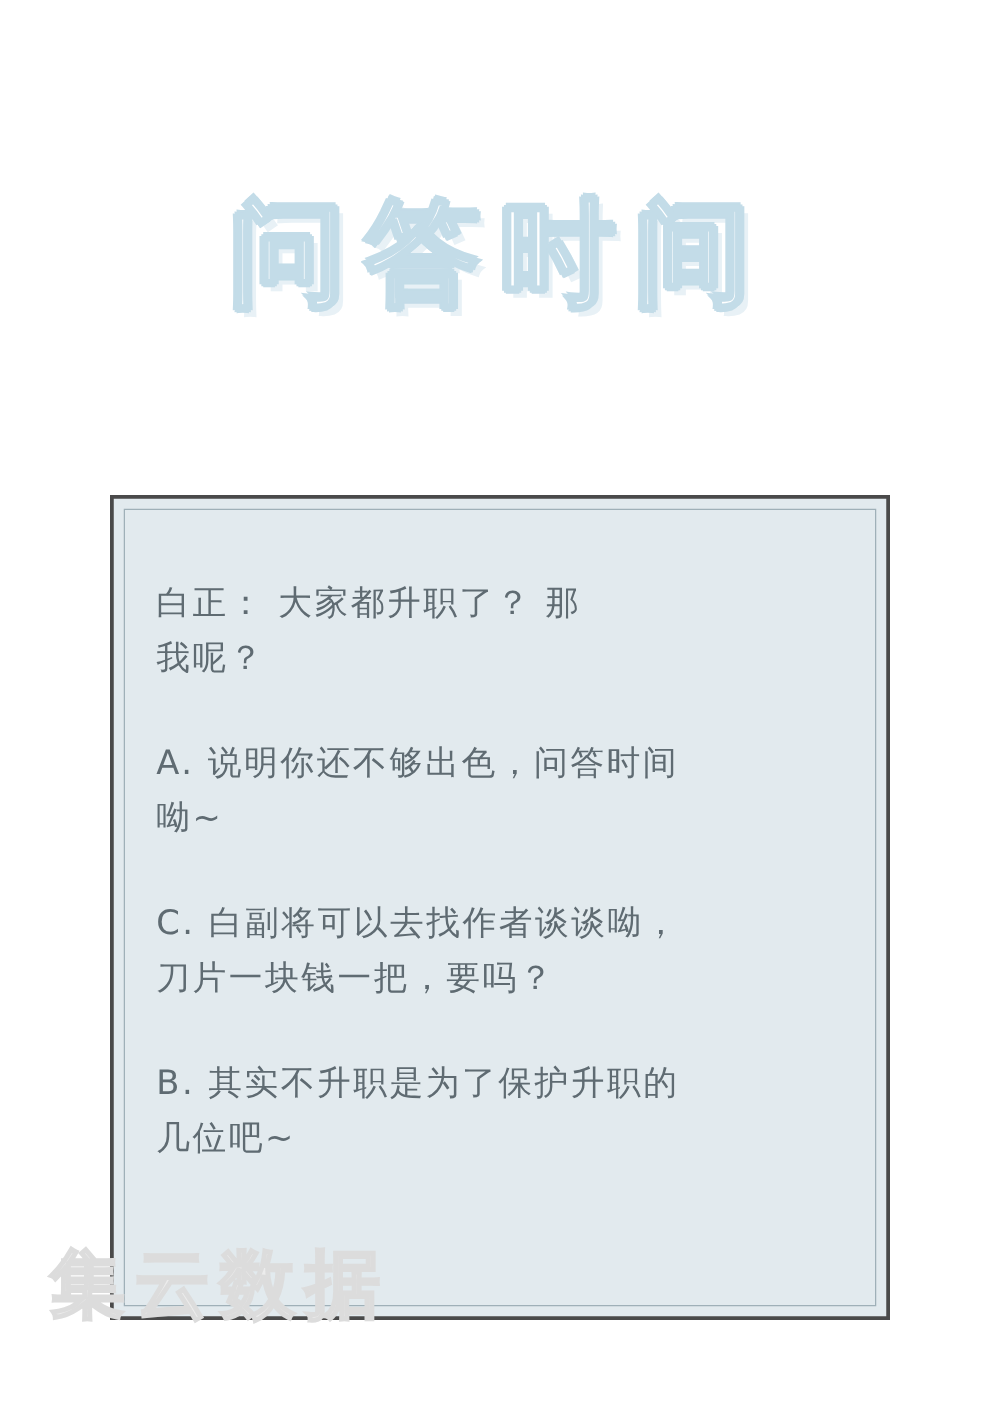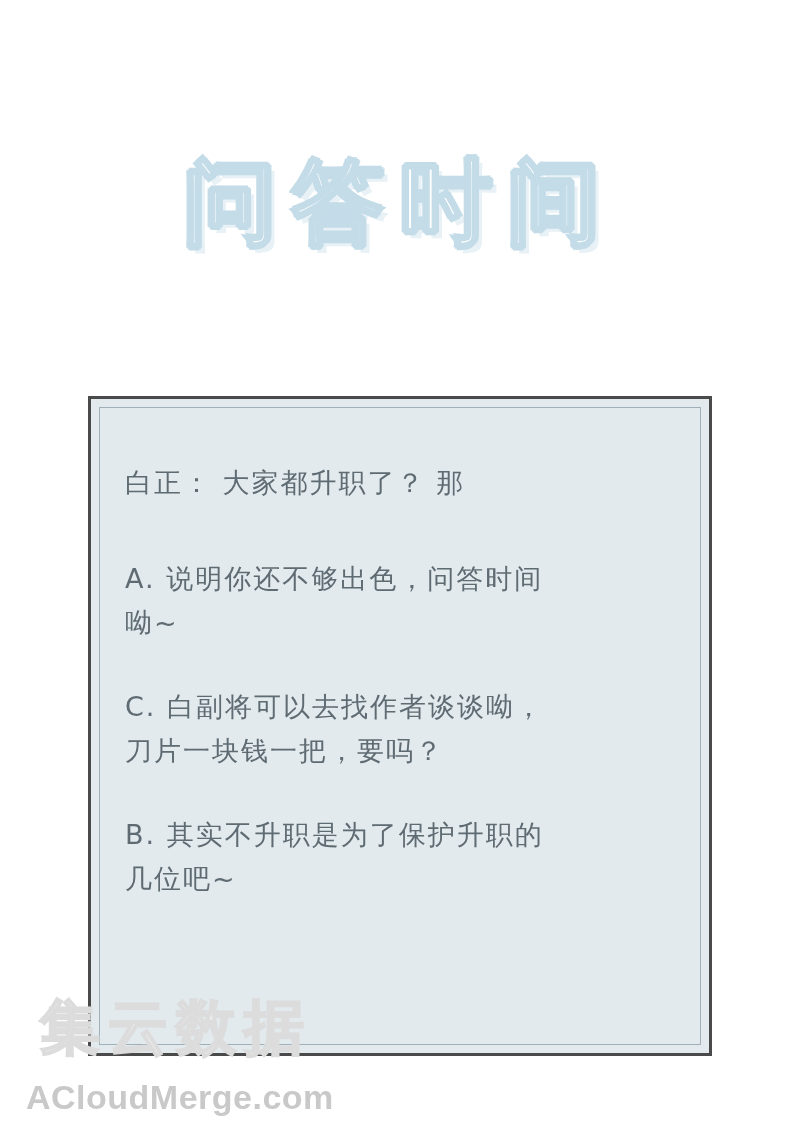--- a/index.html
+++ b/index.html
@@ -75,21 +75,21 @@
 
   .qa-line {
     font-family: "DejaVu Sans", sans-serif;
     font-size: 27px;
     line-height: 44px;
     color: #5f6b72;
     letter-spacing: 2px;
   }
 
   .q-block {
-    margin-bottom: 52px;
+    margin-bottom: 40px;
   }
   .opt-block {
     margin-bottom: 40px;
   }
 
   
   .wm {
     position: absolute;
     pointer-events: none;
   }
@@ -126,20 +126,21 @@
 
   <div class="title">问答时间</div>
 
   <div class="card">
     <div class="card-inner"></div>
 
     <div class="qa-body">
 
       <div class="q-block">
         <div class="qa-line">白正： 大家都升职了？ 那</div>
+        <div class="qa-line">我呢？</div>
       </div>
 
       <div class="opt-block">
         <div class="qa-line">A. 说明你还不够出色，问答时间</div>
         <div class="qa-line">呦~</div>
       </div>
 
       <div class="opt-block">
         <div class="qa-line">C. 白副将可以去找作者谈谈呦，</div>
         <div class="qa-line">刀片一块钱一把，要吗？</div>
@@ -149,15 +150,14 @@
         <div class="qa-line">B. 其实不升职是为了保护升职的</div>
         <div class="qa-line">几位吧~</div>
       </div>
 
     </div>
   </div>
 
   <div class="wm wm-cn">
     <span>集云数据</span>
   </div>
-  <div class="wm wm-en">ACloudMerge.com</div>
 
 </div>
 
 </body></html>

